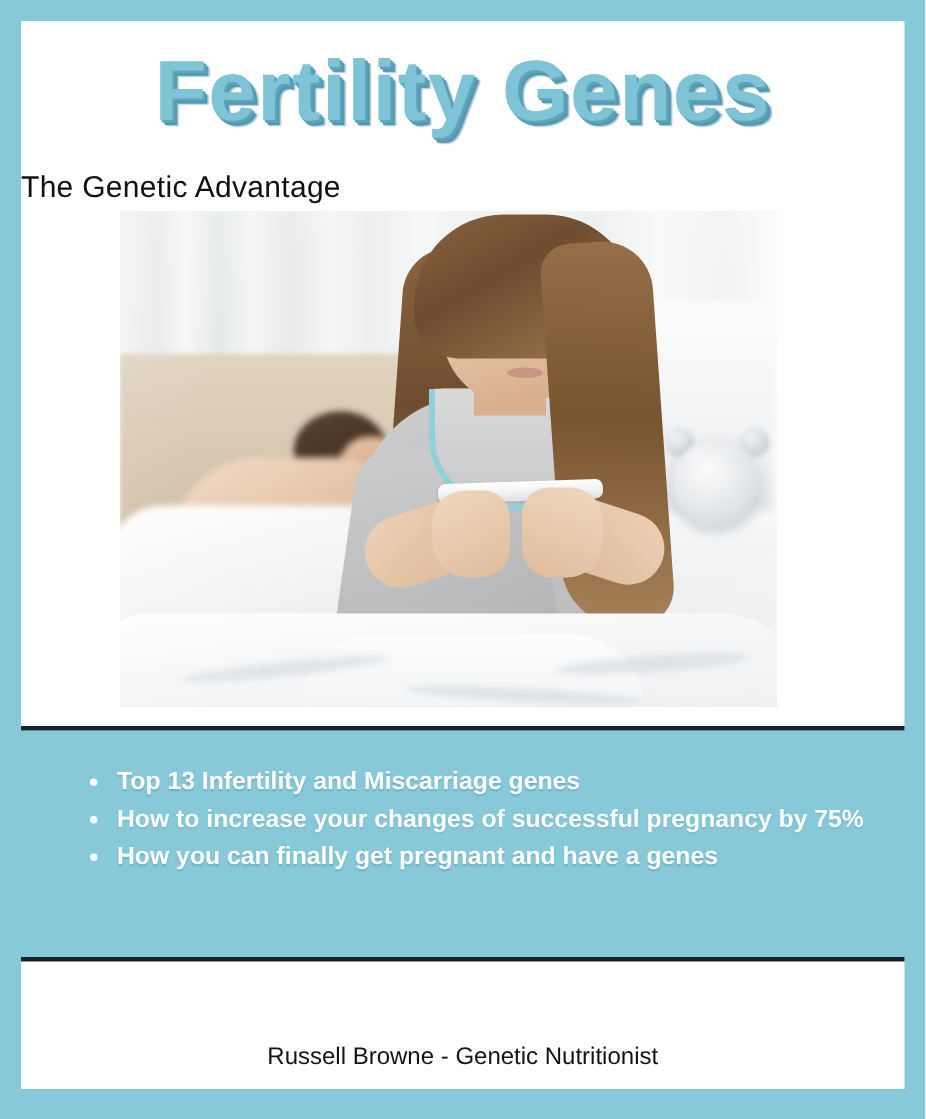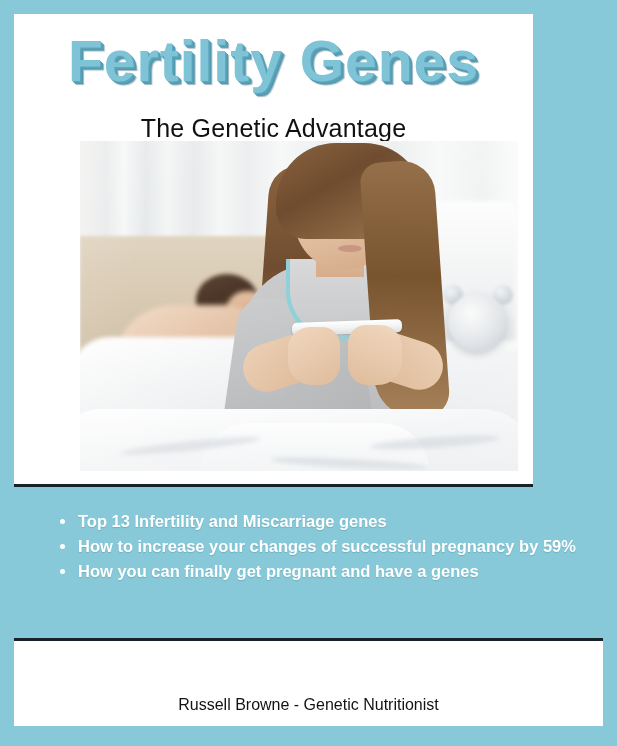--- a/index.html
+++ b/index.html
@@ -14,21 +14,21 @@
     background: #87c9d8;
     overflow: hidden;
     font-family: "Liberation Sans", sans-serif;
   }
 
   
   .top-panel {
     position: absolute;
     left: 14px;
     top: 14px;
-    width: 519px;
+    width: 589px;
     height: 473px;
     background: #ffffff;
     border-bottom: 3px solid #18222b;
     box-sizing: border-box;
   }
 
   .title {
     position: absolute;
     left: 0;
     top: 18px;
@@ -45,22 +45,21 @@
        4px 4px 1px rgba(40,100,120,0.45);
     white-space: nowrap;
     line-height: 1.05;
   }
 
   .subtitle {
     position: absolute;
     left: 0;
     top: 100px;
     width: 100%;
-    text-align: center;
-    font-size: 25px;
+    font-size: 20px;
     color: #111111;
     letter-spacing: 0.2px;
   }
 
   
   .photo {
     position: absolute;
     left: 66px;
     top: 127px;
     width: 438px;
@@ -374,21 +373,21 @@
       <div class="ph-layer ph-sheet2"></div>
       <div class="ph-layer ph-fold-a"></div>
       <div class="ph-layer ph-fold-b"></div>
       <div class="ph-layer ph-fold-c"></div>
       <div class="ph-layer ph-soft"></div>
     </div>
   </div>
 
   <ul class="bullets">
     <li>Top 13 Infertility and Miscarriage genes</li>
-    <li>How to increase your changes of successful pregnancy by 59%</li>
+    <li>How to increase your changes of successful pregnancy by 75%</li>
     <li>How you can finally get pregnant and have a genes</li>
   </ul>
 
   <div class="footer-panel">
     <div class="author">Russell Browne - Genetic Nutritionist</div>
   </div>
 
 </div>
 
 </body></html>

